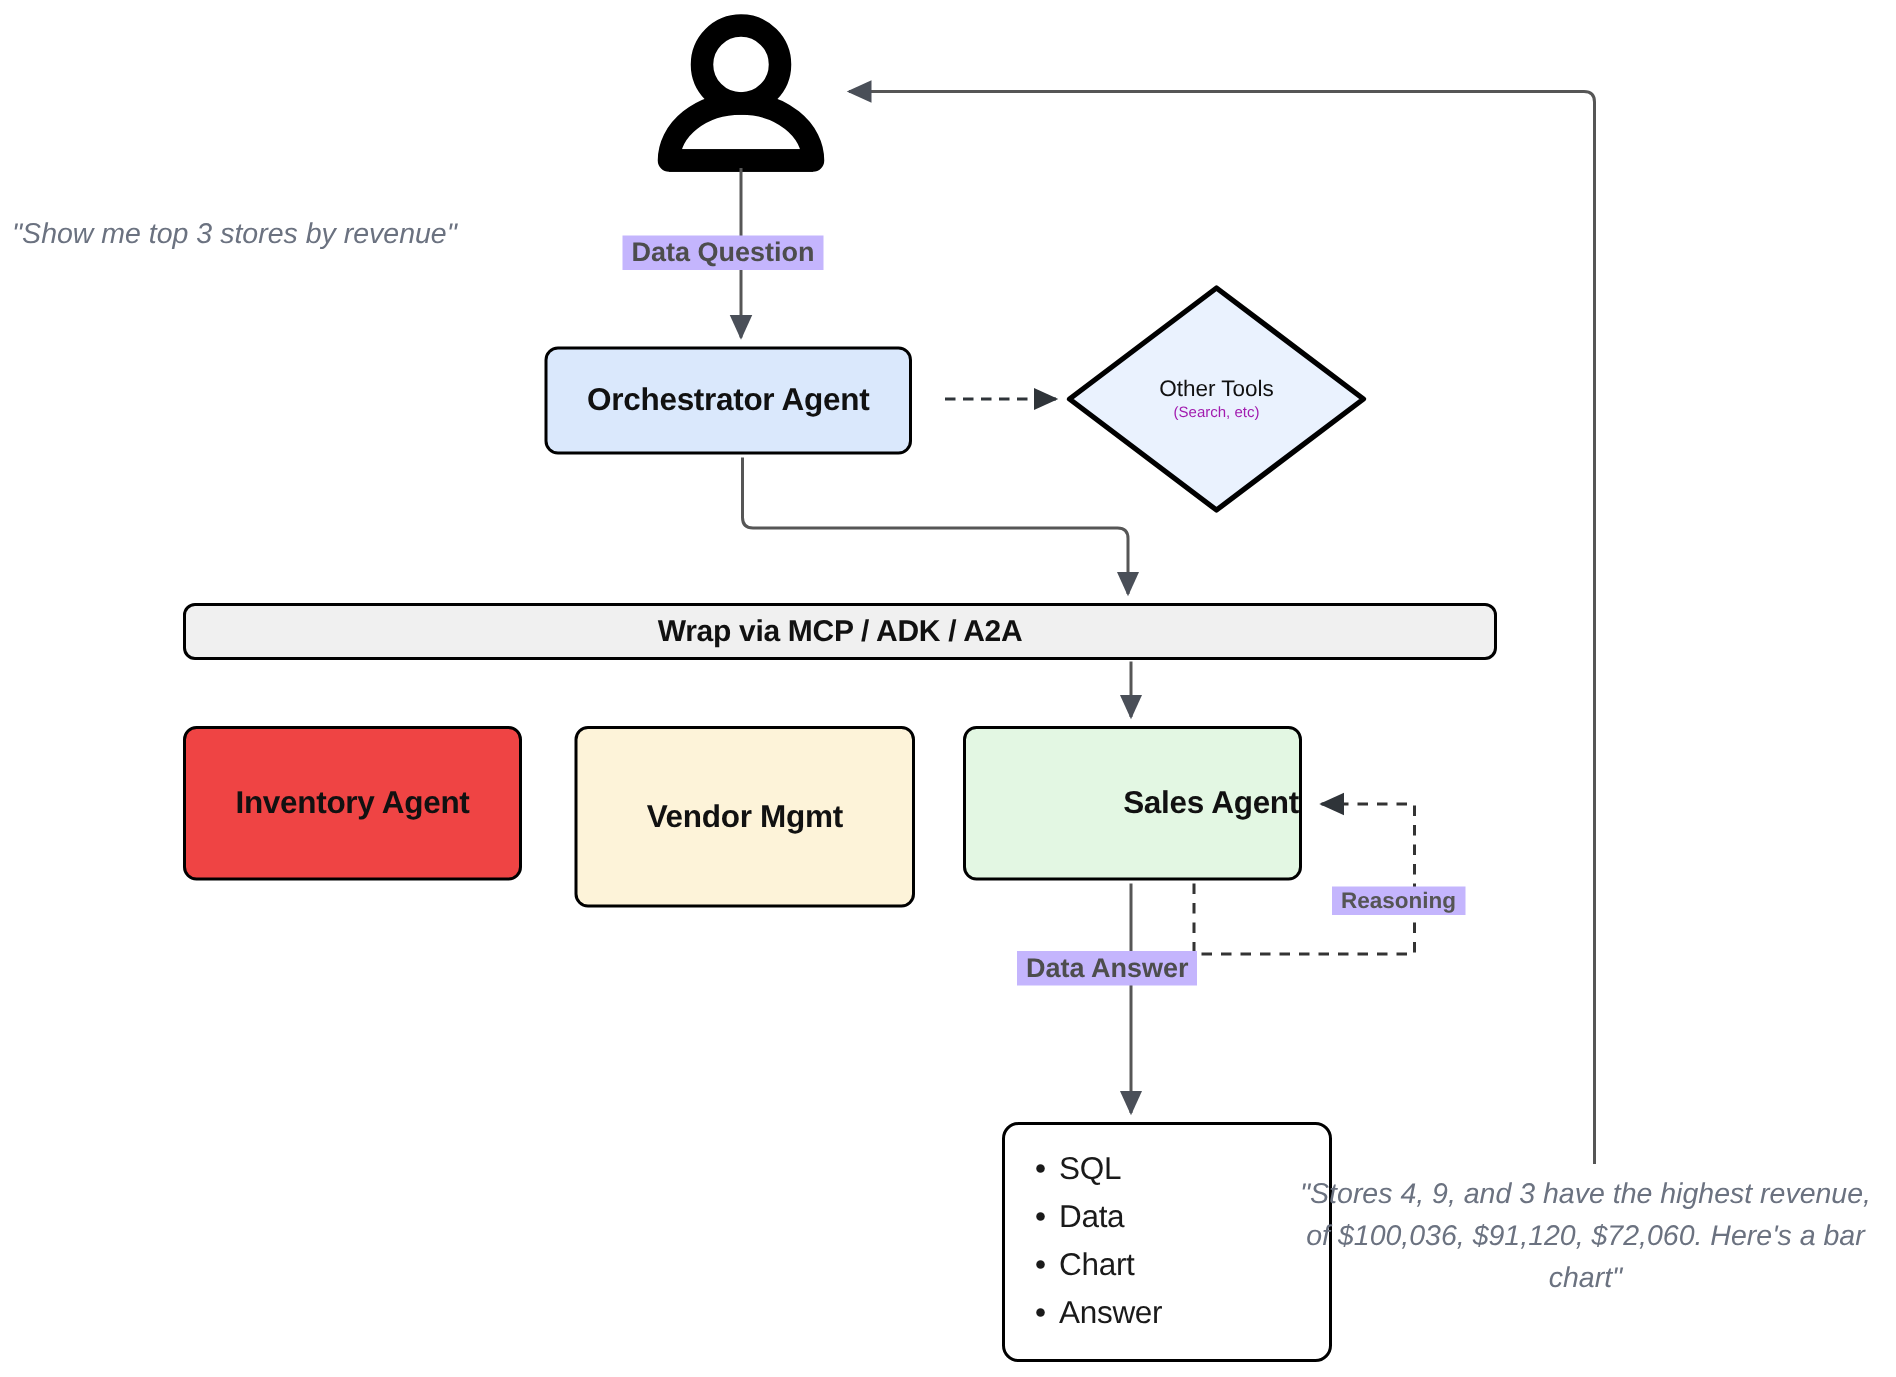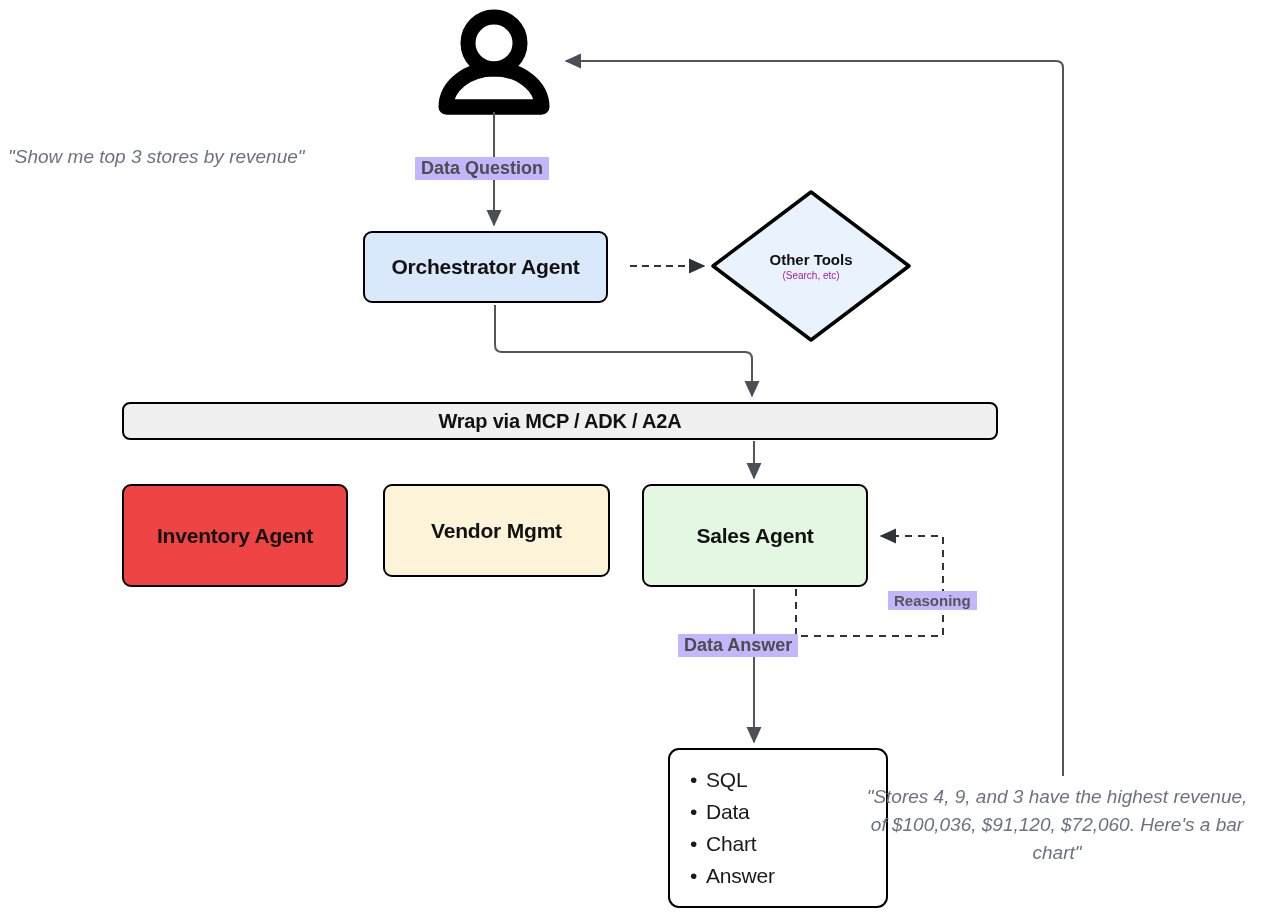--- a/index.html
+++ b/index.html
@@ -47,28 +47,29 @@
     background: #f0f0f0;
     border-radius: 8px;
     font-size: 20px;
   }
   .node-inventory {
     left: 122px; top: 484px; width: 226px; height: 103px;
     background: #ef4444;
     font-size: 21px;
   }
   .node-vendor {
-    left: 383px; top: 484px; width: 227px; height: 93px;
+    left: 383px; top: 484px; width: 227px; height: 121px;
     background: #fdf3d9;
     font-size: 21px;
   }
   .node-sales {
     left: 642px; top: 484px; width: 226px; height: 103px;
     background: #e3f7e3;
     font-size: 21px;
+    align-items: flex-end;
   }
   .node-output {
     left: 668px; top: 748px; width: 220px; height: 160px;
     background: #ffffff;
     border-radius: 11px;
     align-items: flex-start;
     justify-content: center;
     padding-left: 20px;
     font-weight: normal;
   }
@@ -104,21 +105,21 @@
     display: flex;
     flex-direction: column;
     align-items: center;
     justify-content: center;
     text-align: center;
     line-height: 1.3;
     pointer-events: none;
   }
   .diamond-title {
     font-size: 15px;
-    font-weight: bold;
+    font-weight: normal;
     color: #111111;
   }
   .diamond-sub {
     font-size: 10px;
     font-weight: normal;
     color: #a21caf;
   }
 
   
   .edge-label {

